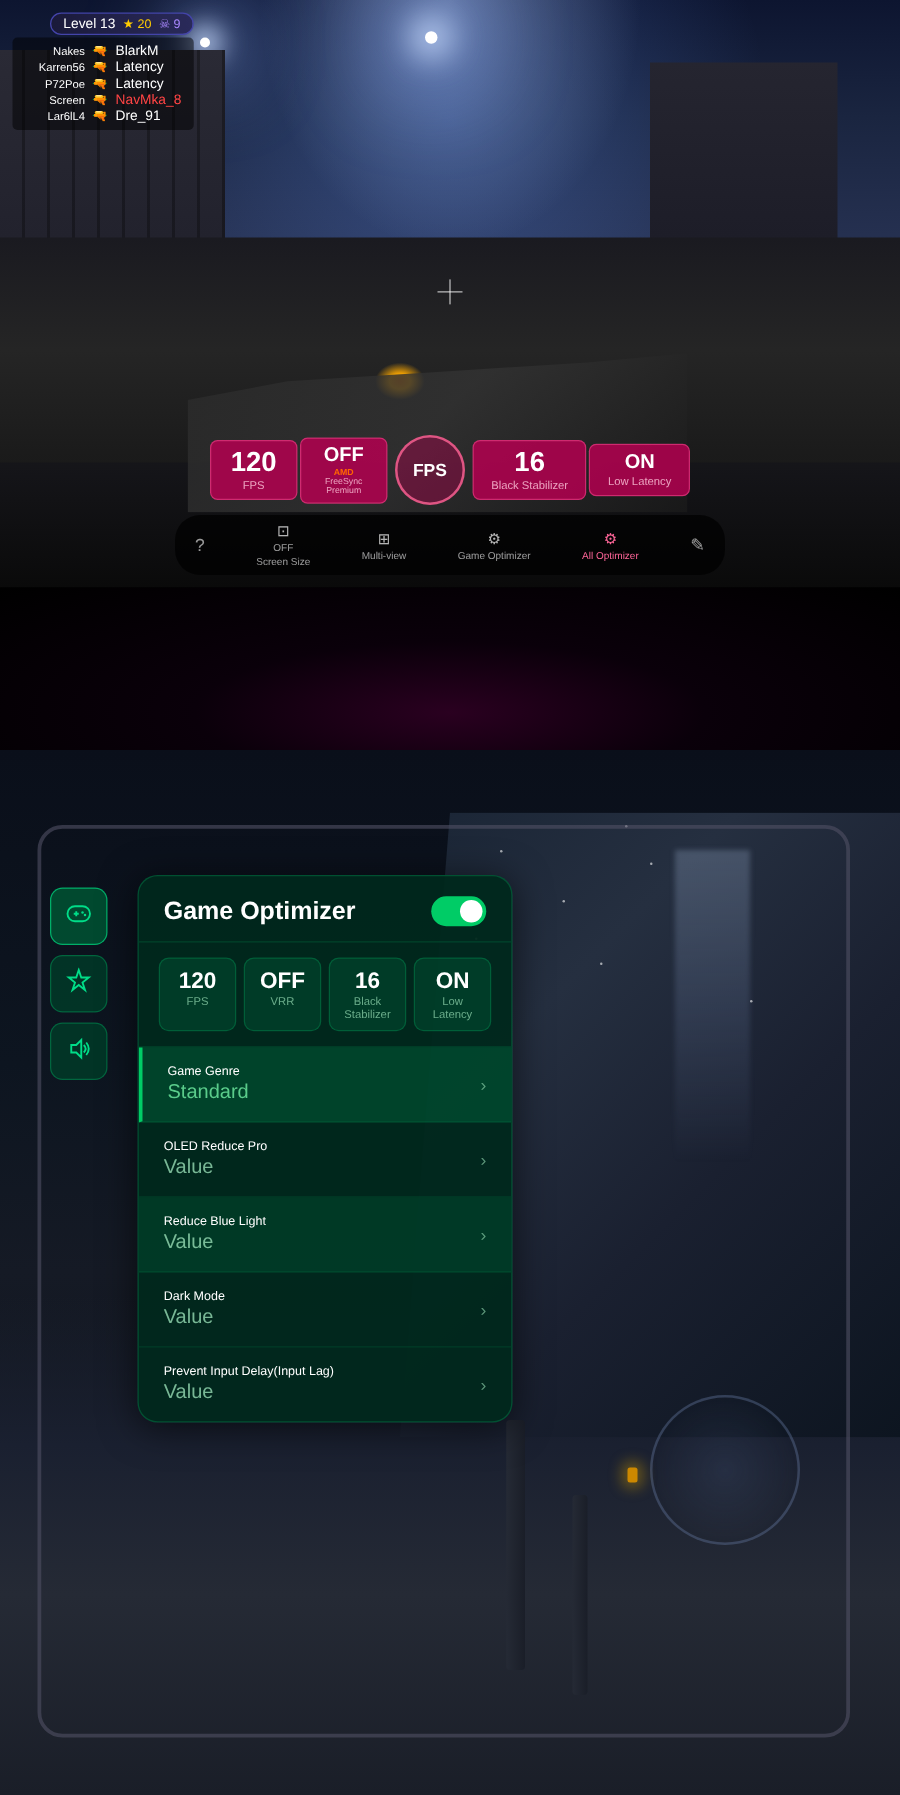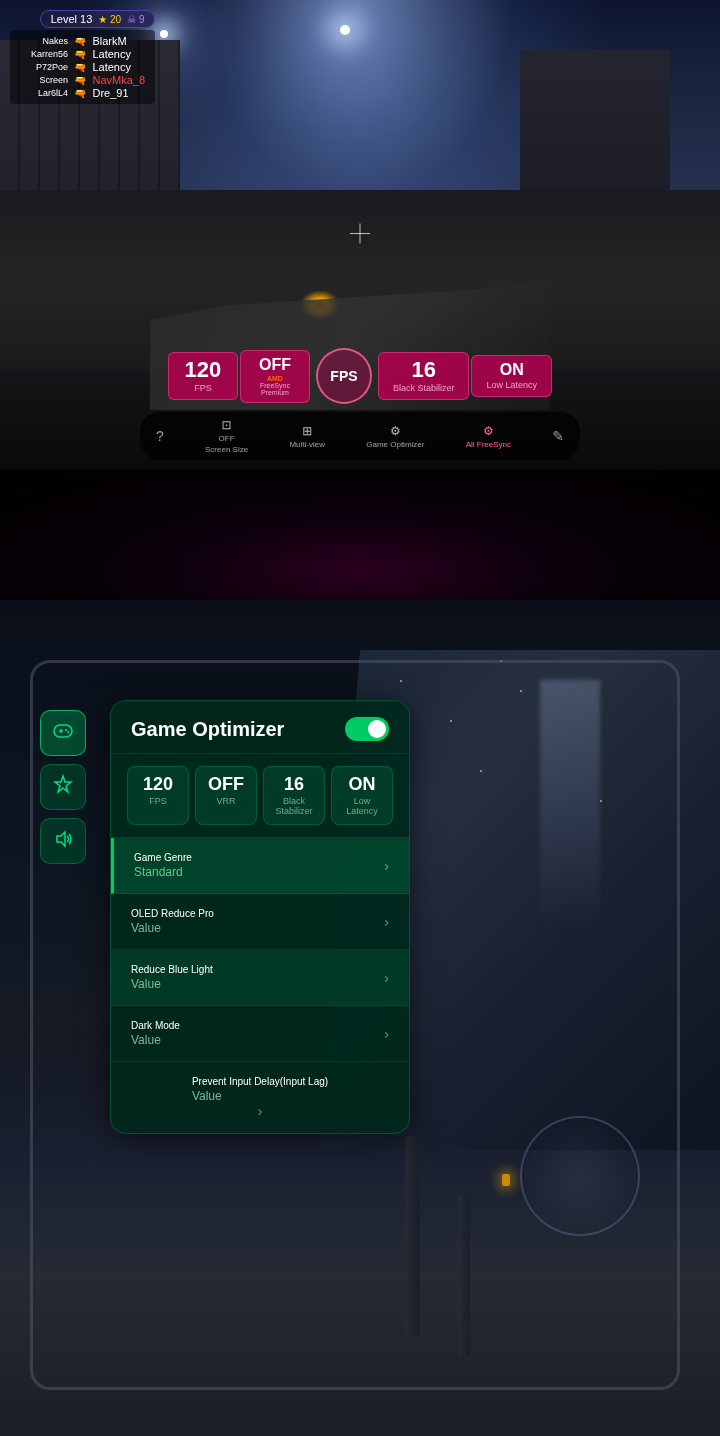--- a/index.html
+++ b/index.html
@@ -489,35 +489,34 @@
     .panel-menu-item {
       padding: 14px 20px;
       border-bottom: 1px solid rgba(0,180,100,0.15);
       cursor: pointer;
       display: flex;
       align-items: center;
       justify-content: space-between;
     }
     .panel-menu-item:last-child {
       border-bottom: none;
-      flex-direction: column;
     }
     .panel-menu-item.highlighted {
       background: rgba(0,180,100,0.2);
       border-left: 3px solid #00cc66;
     }
     .panel-menu-item-left {}
     .panel-menu-item-title {
       color: #fff;
       font-size: 10px;
       font-weight: 500;
     }
     .panel-menu-item-value {
       color: rgba(150,220,180,0.8);
-      font-size: 12px;
+      font-size: 16px;
       margin-top: 2px;
     }
     .panel-menu-item.highlighted .panel-menu-item-value {
       color: rgba(100,220,150,0.9);
     }
     .chevron-right {
       color: rgba(150,220,180,0.6);
       font-size: 14px;
     }
 
@@ -669,21 +668,21 @@
       <div class="menu-item">
         <span class="menu-item-icon">⊞</span>
         <span class="menu-item-label">Multi-view</span>
       </div>
       <div class="menu-item">
         <span class="menu-item-icon">⚙</span>
         <span class="menu-item-label">Game Optimizer</span>
       </div>
       <div class="menu-item active">
         <span class="menu-item-icon">⚙</span>
-        <span class="menu-item-label">All FreeSync</span>
+        <span class="menu-item-label">All Optimizer</span>
       </div>
       <div class="menu-icon">✎</div>
     </div>
   </div>
 </div>
 
 <div class="middle-gap"></div>
 
 <div class="bottom-section">
   <div class="bottom-game-bg"></div>

